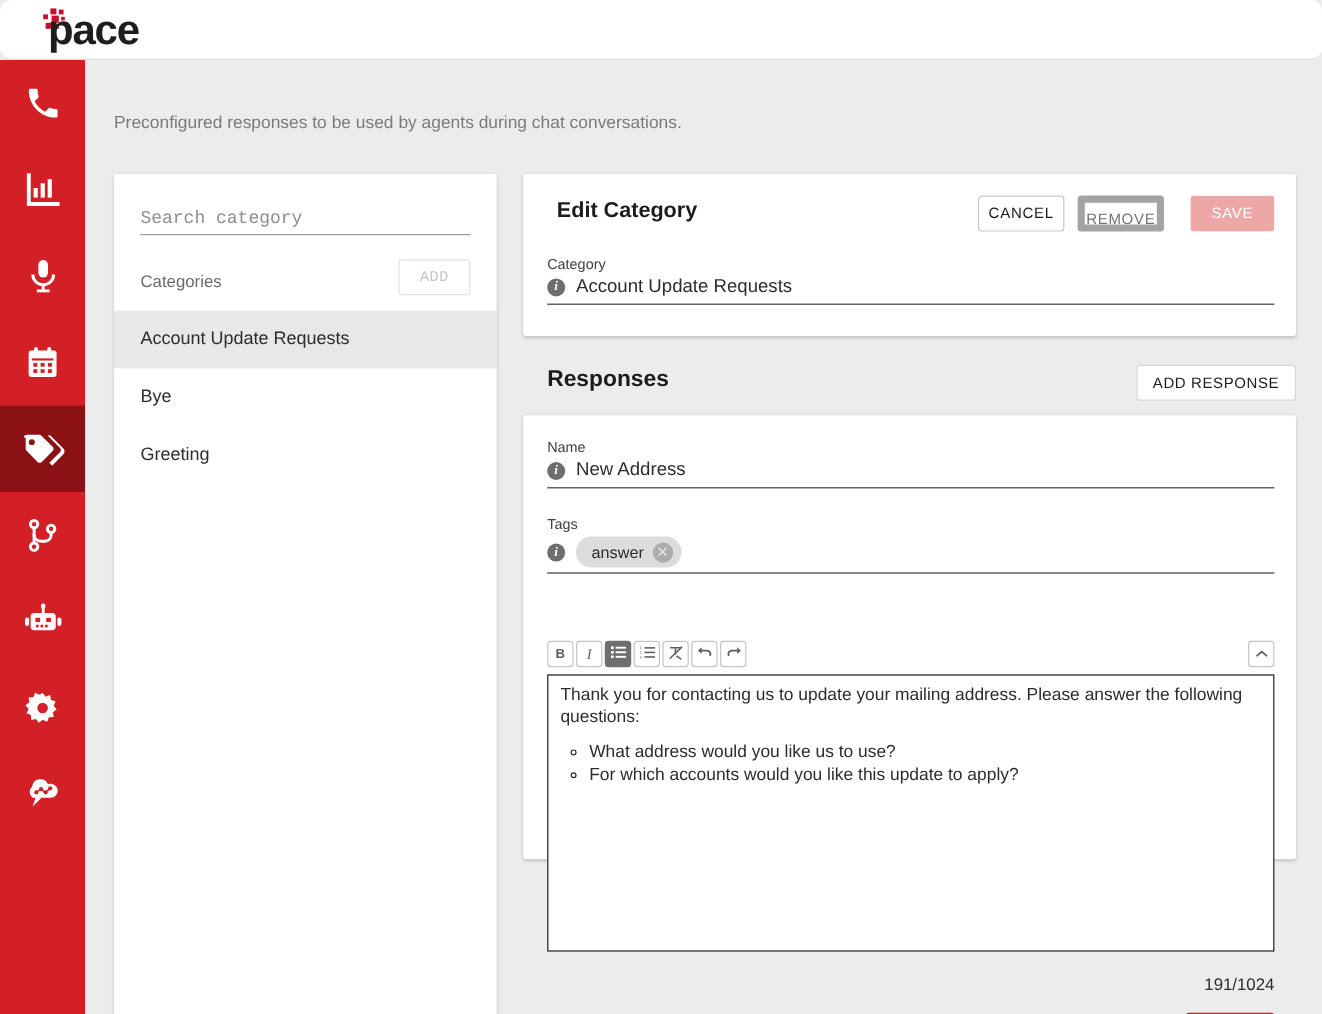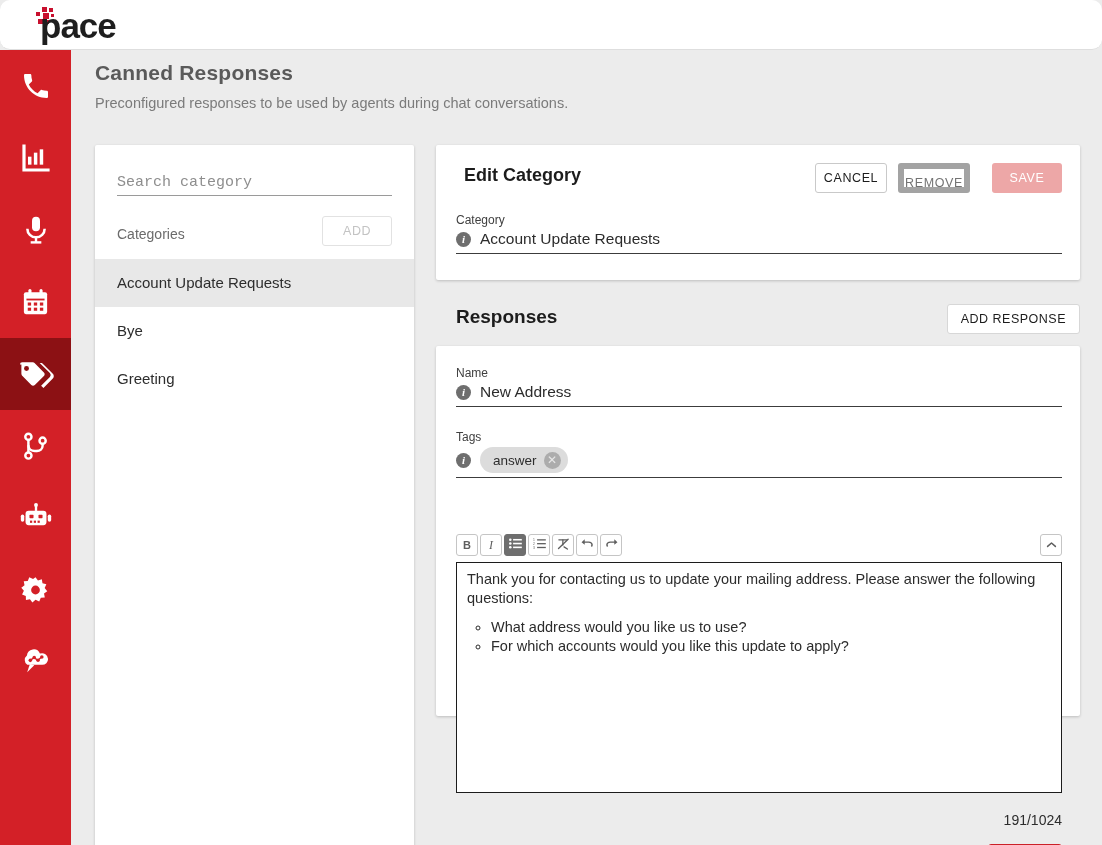--- a/index.html
+++ b/index.html
@@ -69,24 +69,24 @@
   }
   .search-input::placeholder { color: #8e8e8e; }
   .cat-head {
     position: absolute; left: 22px; top: 76px; width: 275px; height: 30px;
   }
   .cat-head-label {
     position: absolute; left: 0; top: 5px; font-size: 14px; color: #6b6b6b;
   }
   .add-btn {
     position: absolute; right: 0; top: -5px;
-    width: 70px; height: 30px; line-height: 28px; text-align: center;
+    width: 60px; height: 30px; line-height: 28px; text-align: center;
     border: 1px solid #e2e2e2; border-radius: 3px; background: #fff;
     font-size: 12.5px; color: #c3c3c3; letter-spacing: .5px;
-    font-family: Liberation Sans, sans-serif;
+    font-family: Liberation Mono, monospace;
   }
   .cat-list { position: absolute; left: 0; top: 114px; width: 319px; }
   .cat-item {
     height: 48px; line-height: 48px; padding-left: 22px;
     font-size: 15px; color: #2d2d2d;
   }
   .cat-item.selected { background: #e8e8e8; }
 
   
   .right-col { position: absolute; left: 365px; top: 95px; width: 644px; }
@@ -319,21 +319,20 @@
           <circle cx="15.5" cy="10.7" r="1.3"></circle>
           <circle cx="18.3" cy="8.3" r="1.3"></circle>
         </g>
       </svg>
     </span>
   </div>
 </div>
 
 <div class="content">
 
-  <div class="page-title">Canned Responses</div>
   <div class="page-sub">Preconfigured responses to be used by agents during chat conversations.</div>
 
   <div class="cat-panel">
     <div class="search-wrap">
       <input class="search-input" type="text" placeholder="Search category" style="">
     </div>
     <div class="cat-head">
       <span class="cat-head-label">Categories</span>
       <div class="add-btn">ADD</div>
     </div>

